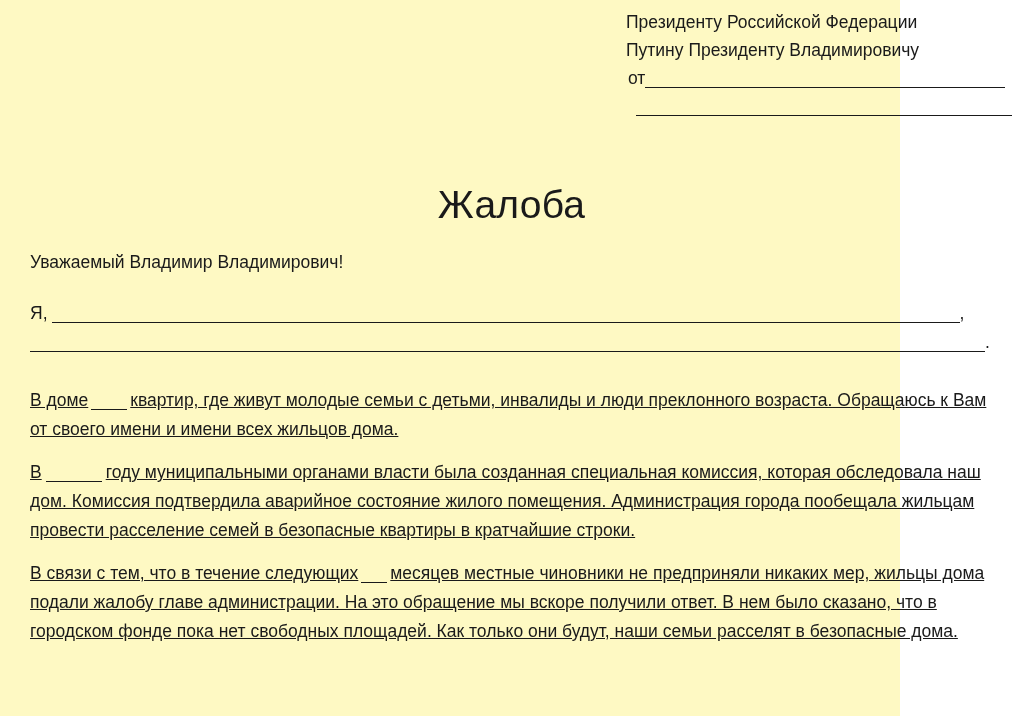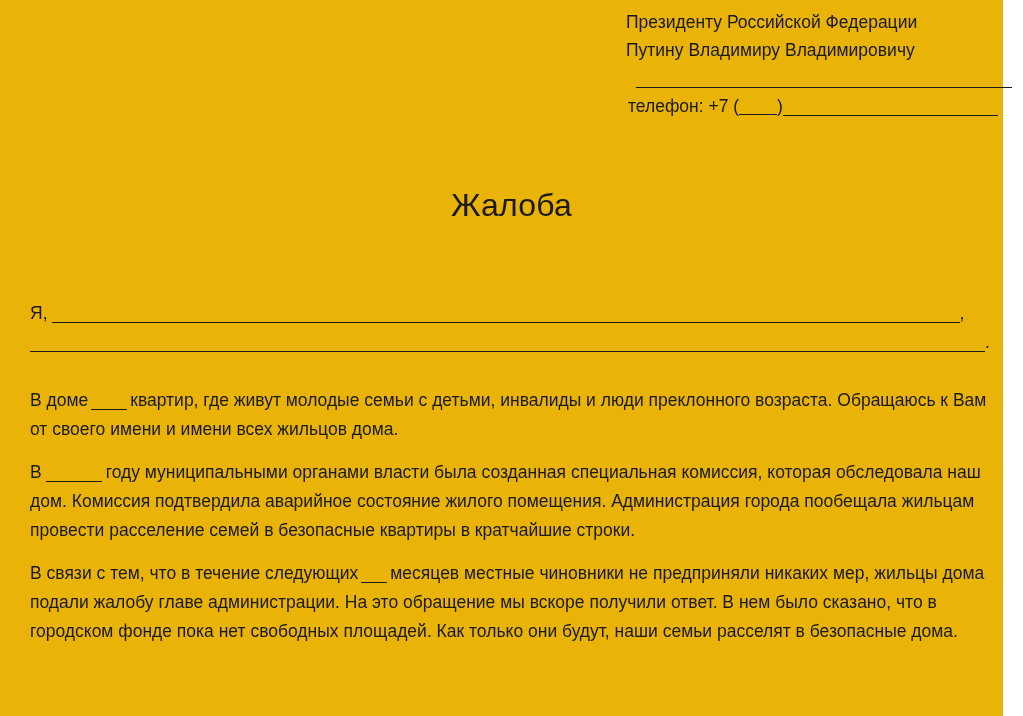--- a/index.html
+++ b/index.html
@@ -13,23 +13,23 @@
     height: 716px;
     position: relative;
     overflow: hidden;
     font-family: "Liberation Sans", "DejaVu Sans", sans-serif;
     color: #1a1a1a;
     -webkit-font-smoothing: antialiased;
   }
 
   .page {
     position: relative;
-    width: 1003px;
+    width: 900px;
     height: 716px;
-    background: #eab308;
+    background: #fef9c3;
   }
 
   
   .addressee {
     position: absolute;
     left: 626px;
     top: 8px;
     width: 390px;
     font-size: 17.5px;
     line-height: 28px;
@@ -73,21 +73,21 @@
     display: block;
   }
 
   
   .doc-title {
     position: absolute;
     left: 0;
     top: 182px;
     width: 1023px;
     text-align: center;
-    font-size: 32px;
+    font-size: 39px;
     line-height: 46px;
     font-weight: 400;
     letter-spacing: 0.2px;
   }
 
   
   .greeting {
     position: absolute;
     left: 30px;
     top: 249px;
@@ -123,46 +123,48 @@
   .body-text {
     position: absolute;
     left: 30px;
     top: 386px;
     width: 968px;
     font-size: 17.5px;
     line-height: 29px;
   }
   .para {
     margin: 0 0 14px 0;
+    text-decoration: underline;
   }
   .para:last-child { margin-bottom: 4px; }
 
   .blank {
     display: inline-block;
     border-bottom: 1.6px solid #1a1a1a;
     vertical-align: -4px;
   }
   .blank.xs { width: 26px; margin: 0 3px; }
   .blank.sm { width: 36px; margin: 0 3px; }
   .blank.md { width: 56px; margin: 0 4px; }
 </style>
 </head>
 <body>
 
 <div class="page">
 
   <div class="addressee">
     <span class="ln">Президенту Российской Федерации</span>
-    <span class="ln">Путину Владимиру Владимировичу</span>
+    <span class="ln">Путину Президенту Владимировичу</span>
+    <span class="ln indent"><span>от</span><span class="rule grow"></span></span>
     <span class="rule-row"><span class="rule full"></span></span>
-    <span class="ln indent"><span>телефон: +7 (</span><span class="rule paren"></span><span>)</span><span class="rule phone"></span></span>
   </div>
 
   <div class="doc-title">Жалоба</div>
 
+  <div class="greeting">Уважаемый Владимир Владимирович!</div>
 
   <div class="fillblock">
     <div class="frow"><span>Я,</span><span class="flex-rule r-ya"></span><span>,</span></div>
     <div class="frow"><span class="flex-rule r-wide"></span><span>.</span></div>
   </div>
 
   <div class="body-text">
 
     <p class="para"><span>В доме</span><span class="blank sm"></span><span>квартир, где живут молодые семьи с детьми, инвалиды и люди преклонного возраста. Обращаюсь к Вам от своего имени и имени всех жильцов дома.</span></p>
 

